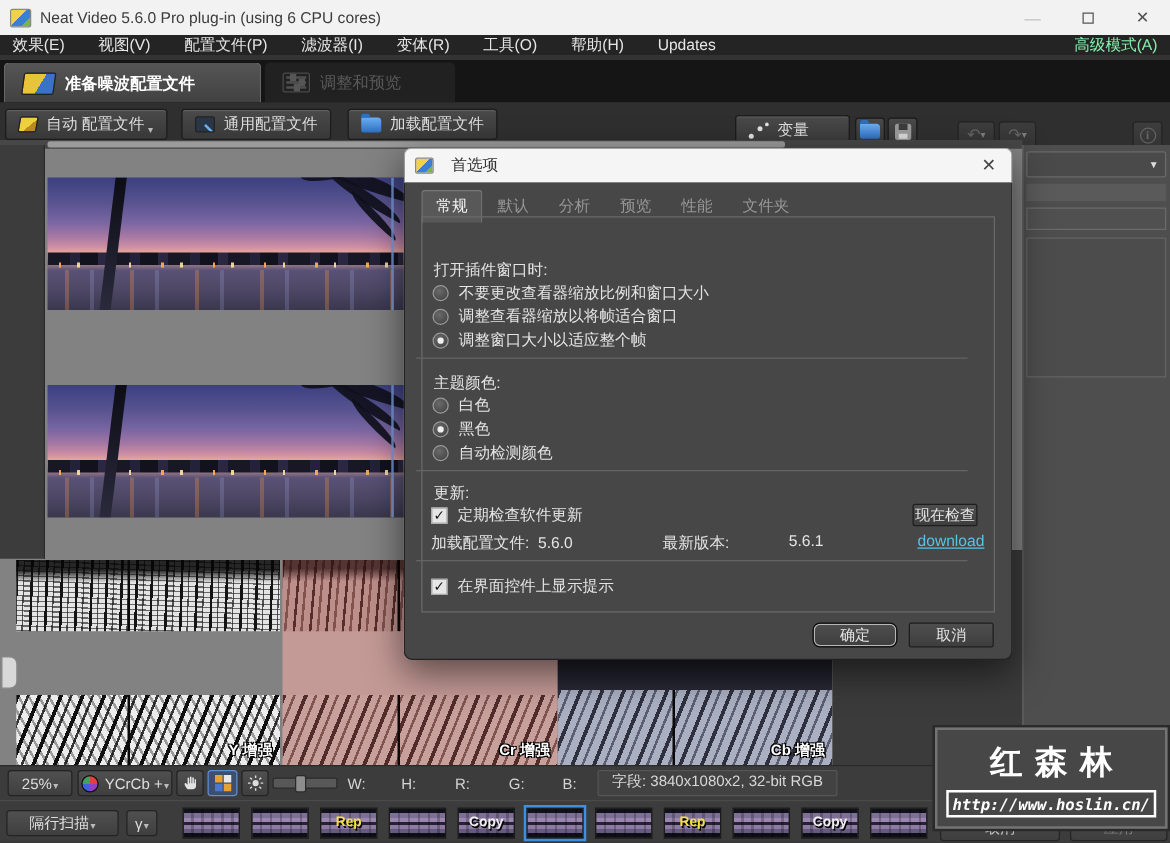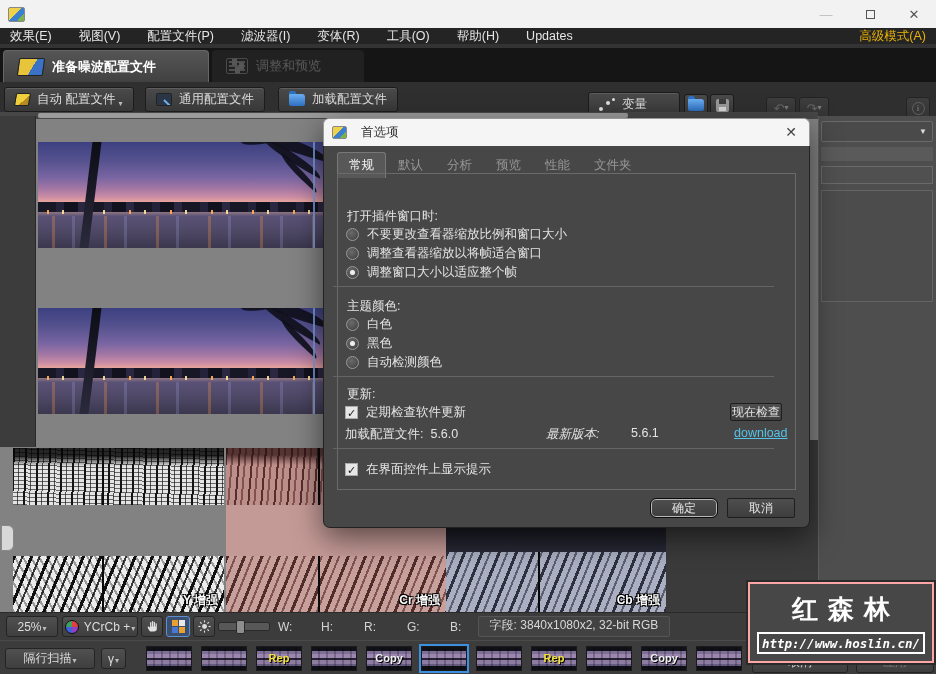--- a/index.html
+++ b/index.html
@@ -12,21 +12,21 @@
   .app-icon { width:17px; height:15px; border-radius:2px; background:linear-gradient(135deg,#f0d24a 0 45%,#3a7fd0 45% 75%,#7ab34a 75%); border:1px solid #888; margin-right:7px; flex:0 0 auto; }
   .titlebar .title { font-size:12.5px; color:#3c3c3c; }
   .win-controls { position:absolute; right:0; top:0; height:28px; display:flex; align-items:center; }
   .win-btn { width:44px; height:28px; display:flex; align-items:center; justify-content:center; font-size:13px; color:#555; }
   .win-btn.min { color:#bdbdbd; }
   .maxbox { width:9px; height:9px; border:1px solid #555; display:inline-block; }
 
   
   .menubar { position:absolute; left:0; top:28px; width:936px; height:16px; background:#242424; display:flex; align-items:center; padding:0 10px; gap:27px; }
   .menu-item { font-size:12.5px; color:#e6e6e6; white-space:nowrap; }
-  .menu-right { position:absolute; right:10px; font-size:12.5px; color:#eab308; }
+  .menu-right { position:absolute; right:10px; font-size:12.5px; color:#86efac; }
 
   
   .tabrow { position:absolute; left:0; top:48px; width:936px; height:34px; background:#151515;padding-left:40px; }
   .main-tab { position:absolute; top:2px; height:32px; display:flex; align-items:center; gap:8px; padding:0 14px; font-size:13px; }
   .main-tab.active { left:3px; width:206px; background:linear-gradient(180deg,#555 0,#414141 100%); color:#fff; font-weight:bold; border:1px solid #666; border-bottom:none; border-radius:4px 4px 0 0; }
   .main-tab.disabled { left:212px; width:152px; background:#212121; color:#595959; border-radius:4px 4px 0 0; }
   .tab-icon1 { width:26px; height:18px; background:linear-gradient(115deg,#e8c43a 0 55%,#3a72c8 55%); border-radius:2px; border:1px solid #222; transform:skewX(-8deg); }
   .tab-icon2 { width:22px; height:16px; border:1px solid #4a4a4a; border-radius:2px; display:flex; flex-direction:column; justify-content:space-evenly; padding:0 2px; }
   .tab-icon2 i { display:block; height:2px; background:#4f4f4f; position:relative; }
   .tab-icon2 i::after { content:""; position:absolute; top:-2px; width:5px; height:6px; background:#565656; }
@@ -136,32 +136,33 @@
   .filmstrip { position:absolute; left:122px; top:5px; display:flex; gap:9px;padding-left:24px; }
   .thumb-item { position:relative; width:46px; height:25px; border:1px solid #1a1a1a; background:linear-gradient(180deg,#11111a 0 16%,#7e6f96 16% 32%,#9a86ae 32% 46%,#262135 46% 56%,#8d7ba2 56% 72%,#665a80 72% 84%,#0e0e15 84% 100%); overflow:hidden; flex:0 0 auto; }
   .thumb-item::after { content:""; position:absolute; inset:0; background:repeating-linear-gradient(90deg,transparent 0 6px,rgba(0,0,0,.22) 6px 8px); }
   .thumb-item.selected { outline:2px solid #3d8fe0; outline-offset:0; }
   .thumb-label { position:absolute; width:100%; top:5px; text-align:center; font-size:11px; font-weight:bold; color:#f0f0f0; text-shadow:1px 1px 0 #000; z-index:2; }
   .thumb-item.rep .thumb-label { color:#f2e23a; }
   .bb-action { position:absolute; top:10px; height:22px; background:linear-gradient(180deg,#4e4e4e,#3e3e3e); border:1px solid #242424; border-radius:3px; color:#c8c8c8; font-size:12px; display:flex; align-items:center; justify-content:center; z-index:10; }
   .bb-action.disabled { color:#7a7a7a; }
 
   
-  .watermark { position:absolute; left:748px; top:582px; width:186px; height:81px; background:#474747; border:2px solid #fca5a5; z-index:60; box-shadow:0 0 0 2px #2a2a2a; }
+  .watermark { position:absolute; left:748px; top:582px; width:186px; height:81px; background:#474747; border:2px solid #737373; z-index:60; box-shadow:0 0 0 2px #2a2a2a; }
   .wm-name { margin-top:8px; text-align:center; font-size:26px; font-weight:bold; color:#fff; letter-spacing:10px; text-indent:10px; font-family:"DejaVu Sans",sans-serif; }
   .wm-urlbox { position:absolute; left:7px; bottom:7px; width:168px; height:22px; border:2px solid #fff; display:flex; align-items:center; justify-content:center; }
   .wm-url { font-size:12.5px; font-weight:bold; font-style:italic; color:#fff; font-family:"DejaVu Sans Mono",monospace; }
 </style>
 </head>
 <body>
 
 <div class="app">
 
   <div class="titlebar">
     <span class="app-icon"></span>
+    <span class="title">Neat Video 5.6.0 Pro plug-in (using 6 CPU cores)</span>
     <div class="win-controls">
       <span class="win-btn min">—</span>
       <span class="win-btn">
           <span class="maxbox"></span>
         </span>
       <span class="win-btn">✕</span>
     </div>
   </div>
 
   <div class="menubar">
@@ -371,21 +372,21 @@
 
       <span class="dlg-label" style="left:23px; top:240px;">更新:</span>
       <div class="check-row" style="left:21px; top:258px;">
         <span class="checkbox">✓</span>
         <span>定期检查软件更新</span>
       </div>
       <div class="dlg-btn" style="left:406px; top:257px; width:52px; height:18px;">
         <span>现在检查</span>
       </div>
       <span class="dlg-label" style="left:21px; top:280px;"><span>加载配置文件:</span>&nbsp;&nbsp;<span>5.6.0</span></span>
-      <span class="dlg-label" style="left:222px; top:280px;font-style:italic;">最新版本:</span>
+      <span class="dlg-label" style="left:206px; top:280px;">最新版本:</span>
       <span class="dlg-label" style="left:307px; top:280px;">5.6.1</span>
       <span class="dl-link" style="left:410px; top:280px;">download</span>
 
       <div class="dlg-sep" style="top:302px;"></div>
 
       <div class="check-row" style="left:21px; top:315px;">
         <span class="checkbox">✓</span>
         <span>在界面控件上显示提示</span>
       </div>
 

